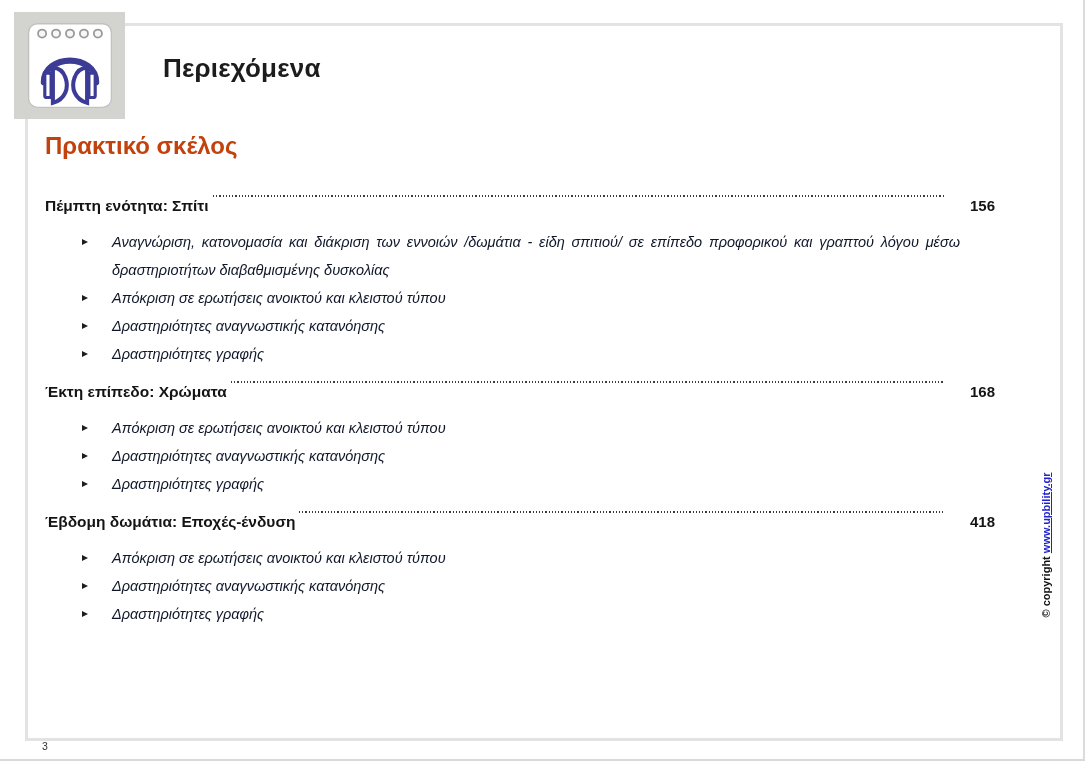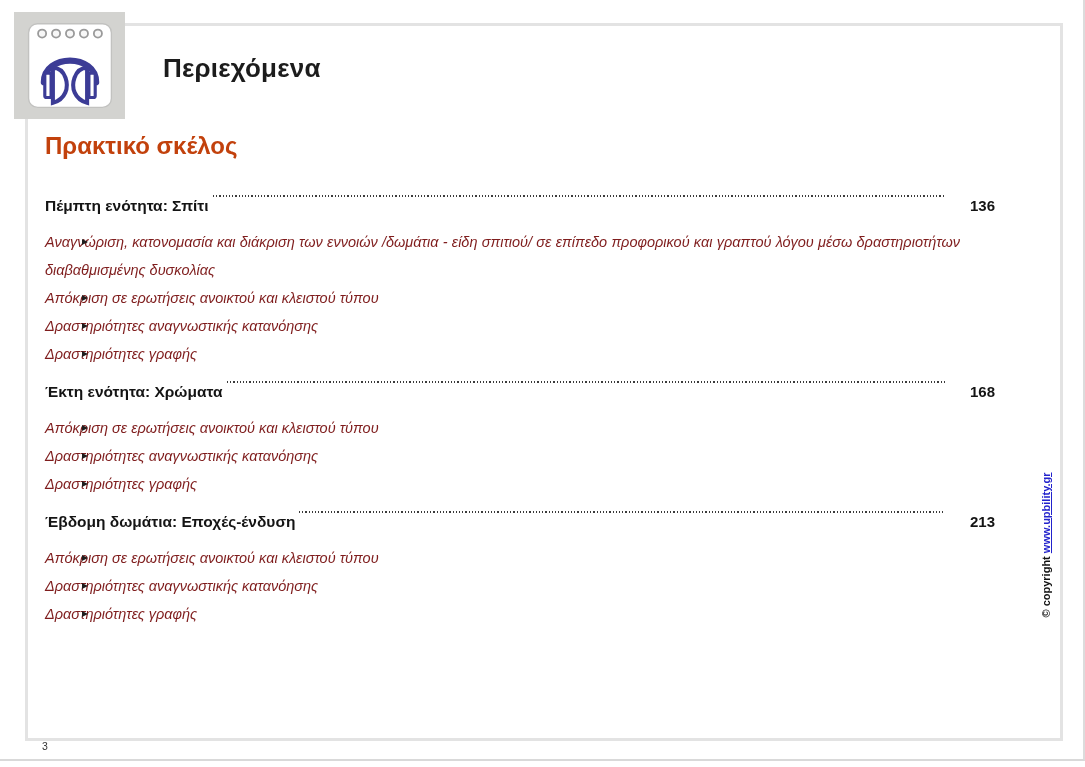--- a/index.html
+++ b/index.html
@@ -39,21 +39,21 @@
   .sec-header{
     display:flex;align-items:flex-start;height:28px;font-weight:700;font-size:15.5px;color:#141414;
   }
   .sec-label{white-space:nowrap;line-height:22px;}
   .leader{
     flex:1;height:2px;margin:0 8px 6px 4px;
     background-image:repeating-linear-gradient(to right,#3b3b3b 0 1.2px,transparent 1.2px 3.2px);
   }
   .sec-page{width:42px;text-align:right;font-weight:700;font-size:15px;line-height:22px;}
   .items{margin-top:5px;}
-  .item{display:flex;font-style:italic;font-size:14.5px;line-height:28px;color:#7f1d1d;flex-direction:column;}
+  .item{display:flex;font-style:italic;font-size:14.5px;line-height:28px;color:#0f172a;}
   .arrow-col{width:30px;margin-left:37px;flex:none;position:relative;}
   .tri{
     position:absolute;left:0;top:11px;width:0;height:0;
     border-left:6px solid #1e1e1e;border-top:3.5px solid transparent;border-bottom:3.5px solid transparent;
   }
   .item-text{flex:1;text-align:justify;padding-right:35px;}
   
   .footer-num{position:absolute;left:42px;top:740px;font-size:10.5px;color:#333;}
   
   .copyright{
@@ -90,21 +90,21 @@
 
 <div class="doc-title">Περιεχόμενα</div>
 
 <div class="toc-wrap">
   <h1 class="part-title">Πρακτικό σκέλος</h1>
   <div id="sections-host">
       <div class="section">
     <div class="sec-header">
       <span class="sec-label">Πέμπτη ενότητα: Σπίτι</span>
       <span class="leader"></span>
-      <span class="sec-page">136</span>
+      <span class="sec-page">156</span>
     </div>
     <div class="items">
           <div class="item">
     <span class="arrow-col">
               <span class="tri"></span>
             </span>
     <span class="item-text">Αναγνώριση, κατονομασία και διάκριση των εννοιών /δωμάτια - είδη σπιτιού/ σε επίπεδο προφορικού και γραπτού λόγου μέσω δραστηριοτήτων διαβαθμισμένης δυσκολίας</span>
   </div>
           <div class="item">
     <span class="arrow-col">
@@ -121,21 +121,21 @@
           <div class="item">
     <span class="arrow-col">
               <span class="tri"></span>
             </span>
     <span class="item-text">Δραστηριότητες γραφής</span>
   </div>
         </div>
   </div>
       <div class="section">
     <div class="sec-header">
-      <span class="sec-label">Έκτη ενότητα: Χρώματα</span>
+      <span class="sec-label">Έκτη επίπεδο: Χρώματα</span>
       <span class="leader"></span>
       <span class="sec-page">168</span>
     </div>
     <div class="items">
           <div class="item">
     <span class="arrow-col">
               <span class="tri"></span>
             </span>
     <span class="item-text">Απόκριση σε ερωτήσεις ανοικτού και κλειστού τύπου</span>
   </div>
@@ -150,21 +150,21 @@
               <span class="tri"></span>
             </span>
     <span class="item-text">Δραστηριότητες γραφής</span>
   </div>
         </div>
   </div>
       <div class="section">
     <div class="sec-header">
       <span class="sec-label">Έβδομη δωμάτια: Εποχές-ένδυση</span>
       <span class="leader"></span>
-      <span class="sec-page">213</span>
+      <span class="sec-page">418</span>
     </div>
     <div class="items">
           <div class="item">
     <span class="arrow-col">
               <span class="tri"></span>
             </span>
     <span class="item-text">Απόκριση σε ερωτήσεις ανοικτού και κλειστού τύπου</span>
   </div>
           <div class="item">
     <span class="arrow-col">

